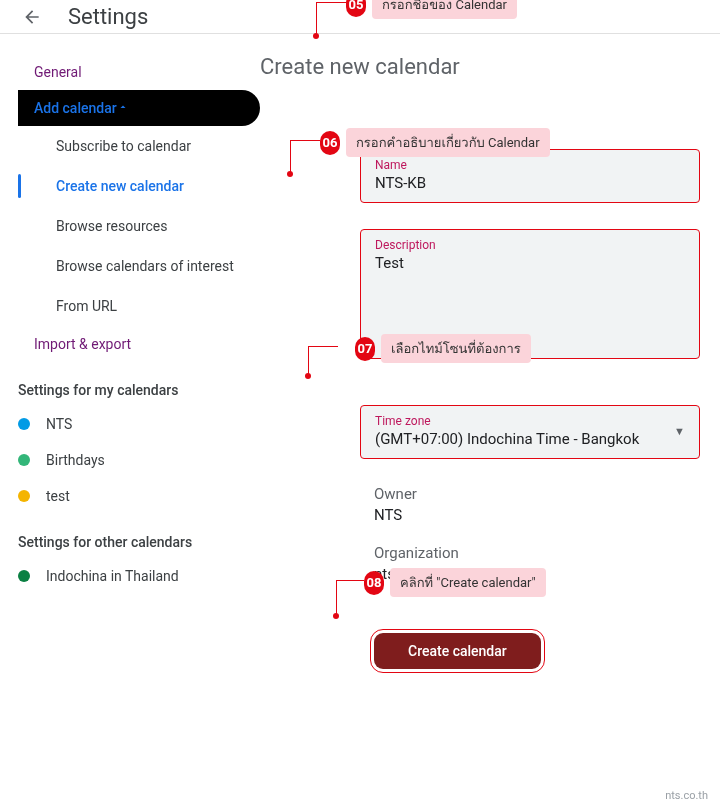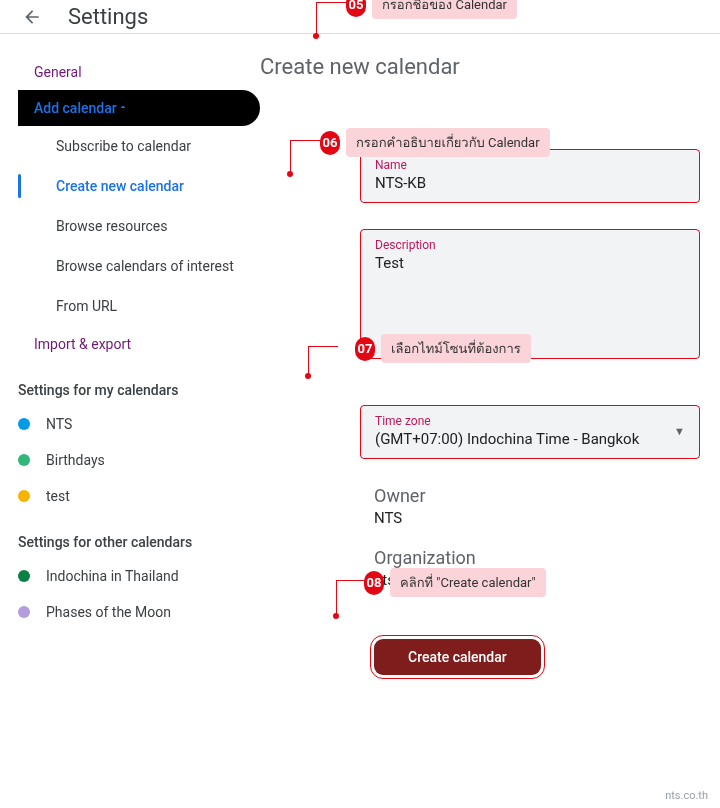--- a/index.html
+++ b/index.html
@@ -28,21 +28,21 @@
 .page-title { font-size: 22px; color: #5f6368; font-weight: 400; margin-bottom: 70px; margin-left: -100px; }
 
 .field-box { border: 1.5px solid #e30613; border-radius: 4px; background: #f1f3f4; padding: 8px 14px 10px; margin-bottom: 26px; position: relative; }
 .field-box.tall { height: 130px; }
 .field-label { font-size: 12px; color: #be185d; margin-bottom: 2px; }
 .field-value { font-size: 15px; color: #202124; }
 .tz-box { display: flex; align-items: center; justify-content: space-between; }
 .tz-box .dd { color: #5f6368; font-size: 11px; }
 
 .static-group { margin-bottom: 20px; margin-left: 14px; }
-.static-label { font-size: 18px; color: #5f6368; margin-bottom: 3px; }
+.static-label { font-size: 15px; color: #5f6368; margin-bottom: 3px; }
 .static-value { font-size: 15px; color: #202124; }
 
 .create-btn { background: #7f1d1d; color: #fff; font-size: 14px; font-weight: 500; padding: 10px 34px; border: none; border-radius: 9px; cursor: pointer; outline: 1.5px solid #e30613; outline-offset: 3px; margin-left: 14px; }
 
 
 .callout { position: absolute; display: flex; align-items: center; z-index: 10; }
 .callout-badge { background: #e30613; color: #fff; font-weight: 700; font-size: 13px; width: 20px; height: 24px; border-radius: 12px; display: flex; align-items: center; justify-content: center; margin-right: 6px; }
 .callout-label { background: #fbd4da; color: #333; font-size: 13px; padding: 4px 10px; border-radius: 4px; white-space: nowrap; }
 .callout-line { position: absolute; border-left: 1.5px solid #e30613; z-index: 5; }
 .callout-line::after { content: ''; position: absolute; bottom: -3px; left: -4px; width: 6px; height: 6px; background: #e30613; border-radius: 50%; }
@@ -96,24 +96,20 @@
           <span class="cal-dot" style="background: rgb(244, 180, 0);"></span>
           <span>test</span>
         </div>
       </div>
 
     <div class="section-title">Settings for other calendars</div>
     <div id="other-cals">
         <div class="cal-item">
           <span class="cal-dot" style="background: rgb(11, 128, 67);"></span>
           <span>Indochina in Thailand</span>
-        </div>
-        <div class="cal-item">
-          <span class="cal-dot" style="background: rgb(179, 157, 219);"></span>
-          <span>Phases of the Moon</span>
         </div>
       </div>
   </div>
 
   <div class="content">
     <div class="page-title">Create new calendar</div>
 
     
     <div class="callout" style="top:-44px; left:86px;">
       <div class="callout-badge">05</div>

